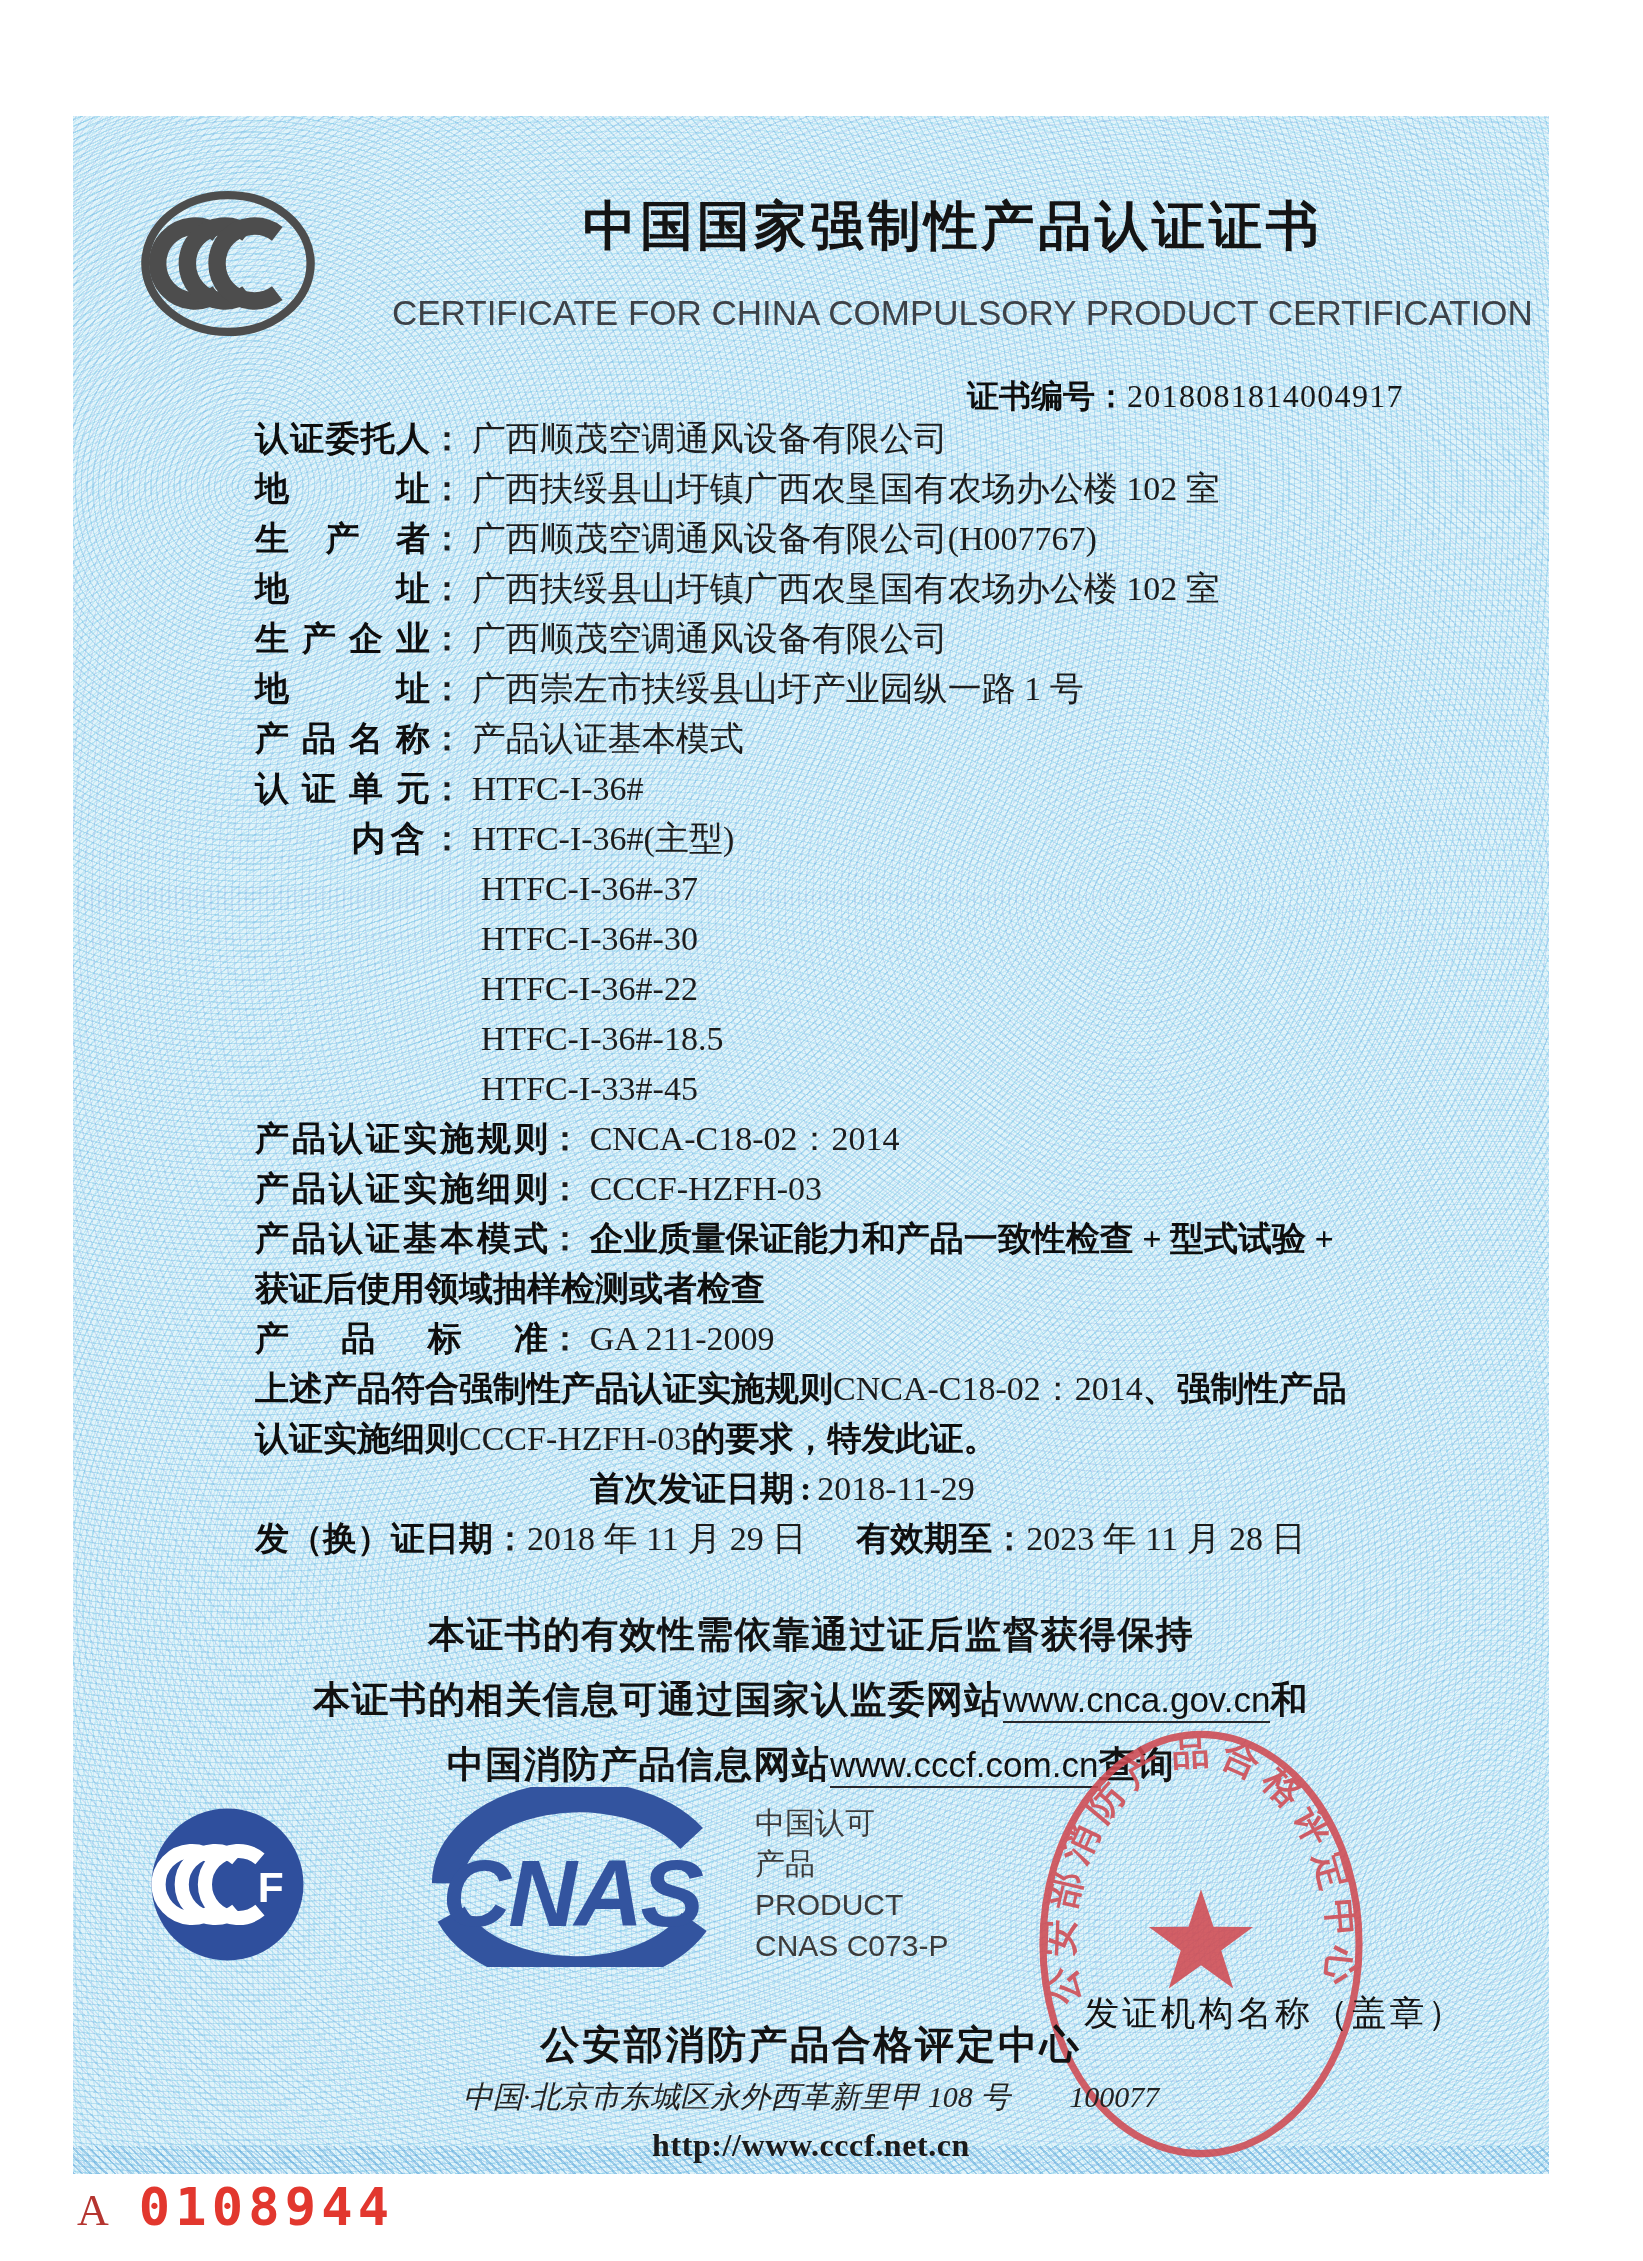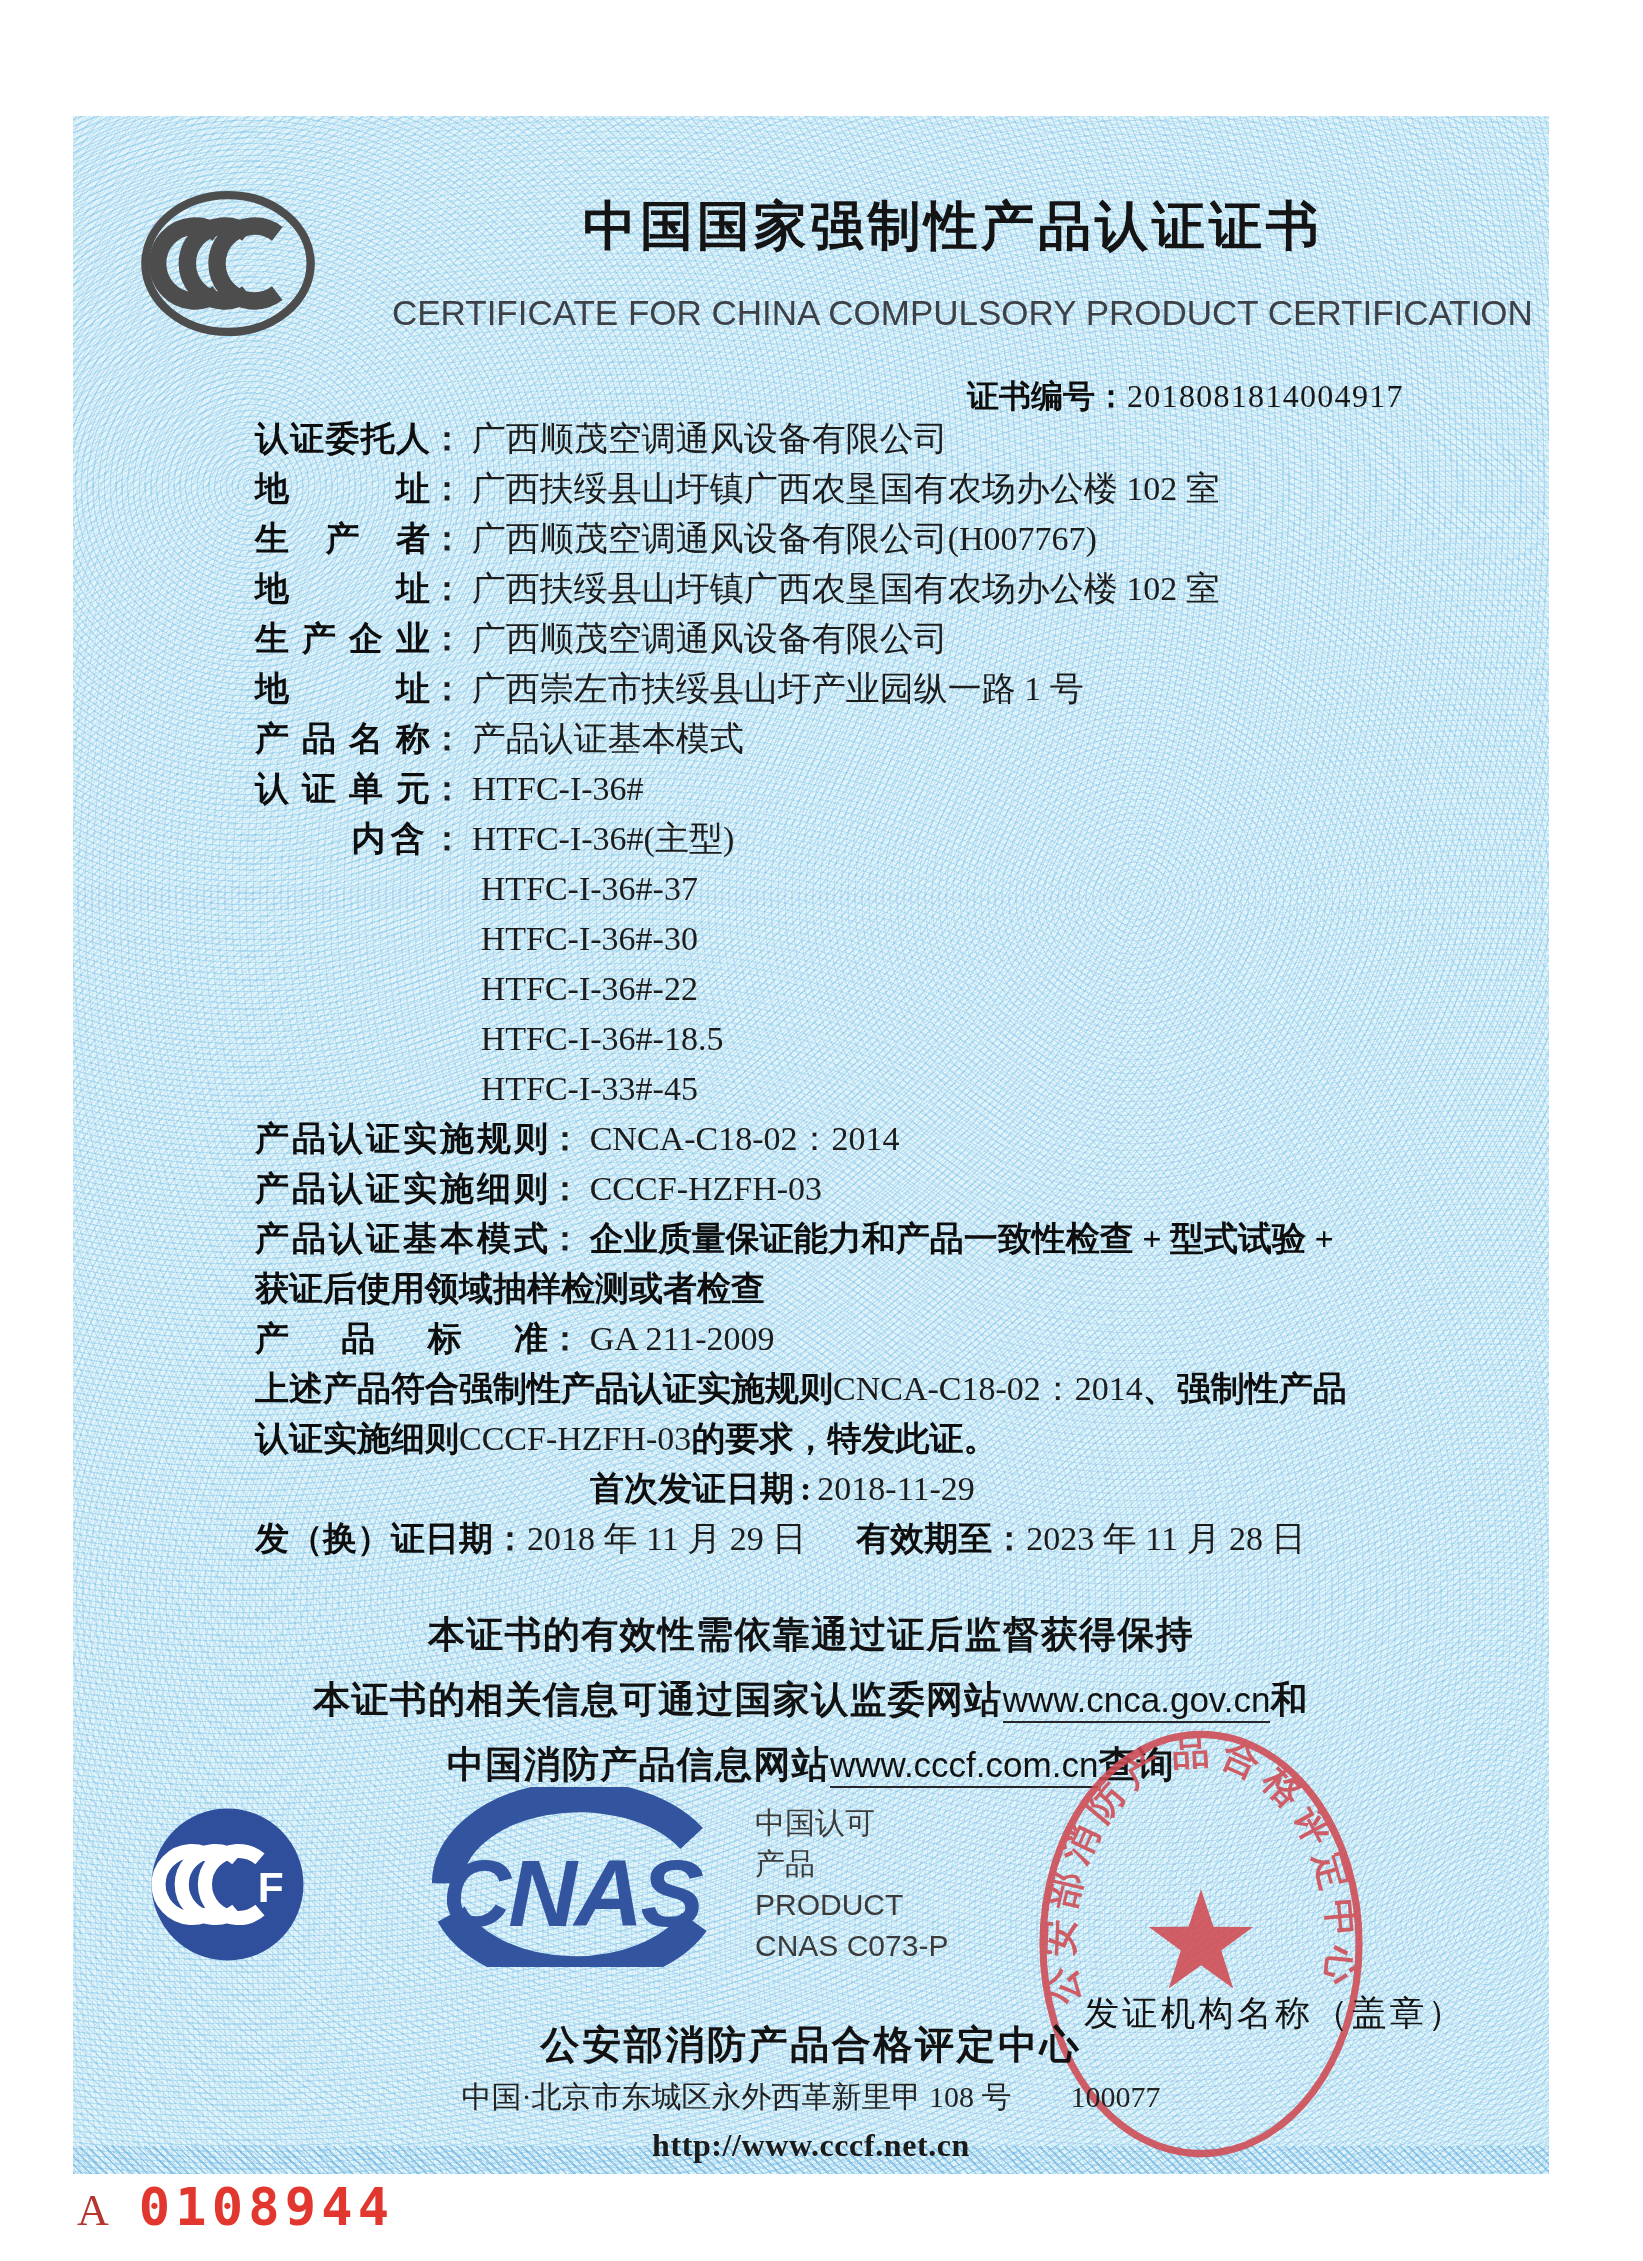--- a/index.html
+++ b/index.html
@@ -73,21 +73,21 @@
     position:absolute;left:1084px;top:1990px;font-size:35px;color:#141414;
     letter-spacing:3.2px;white-space:nowrap;
   }
   
   .footer-org{
     position:absolute;left:73px;top:2018px;width:1476px;text-align:center;
     font-size:39px;font-weight:700;color:#121212;letter-spacing:2.6px;
   }
   .footer-addr{
     position:absolute;left:73px;top:2077px;width:1476px;text-align:center;
-    font-size:30px;color:#222;white-space:nowrap;
+    font-size:30px;color:#222;white-space:nowrap;font-style:italic;
   }
   .footer-addr .post{display:inline-block;margin-left:59px;}
   .footer-url{
     position:absolute;left:73px;top:2127px;width:1476px;text-align:center;
     font-size:32px;font-weight:700;color:#1a1a1a;letter-spacing:0.6px;
   }
   
   .serial{
     position:absolute;left:77px;top:2177px;display:flex;align-items:baseline;color:#d8342c;
   }

